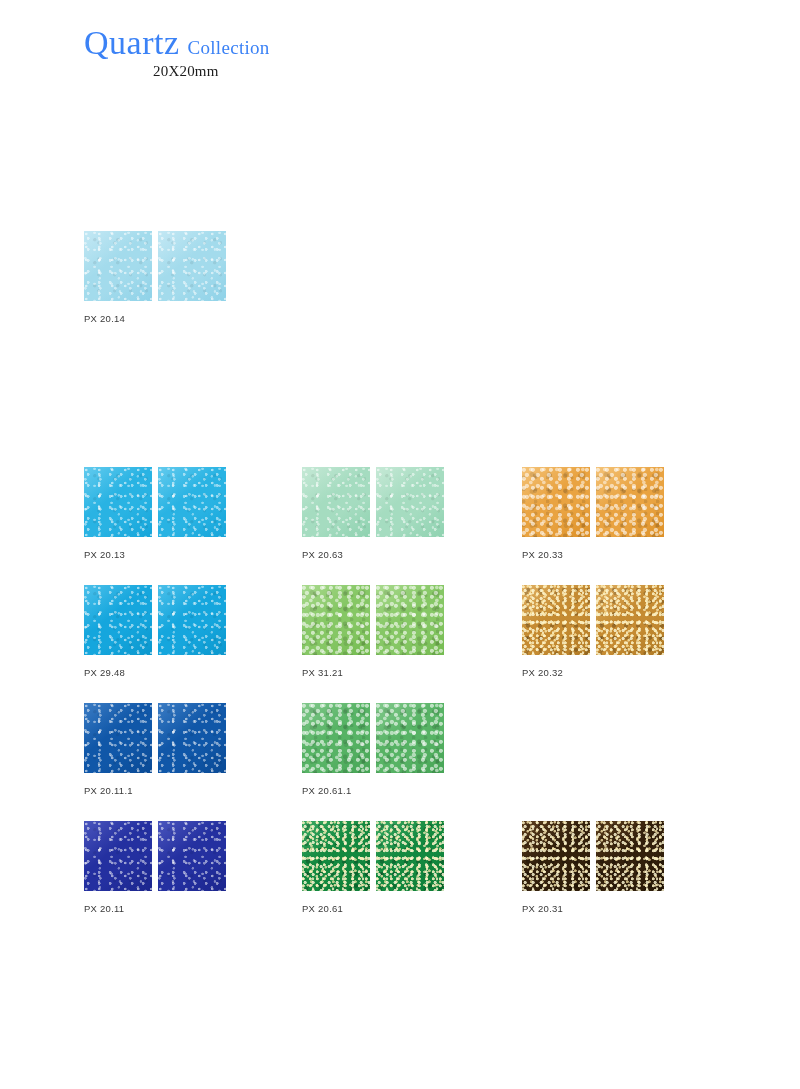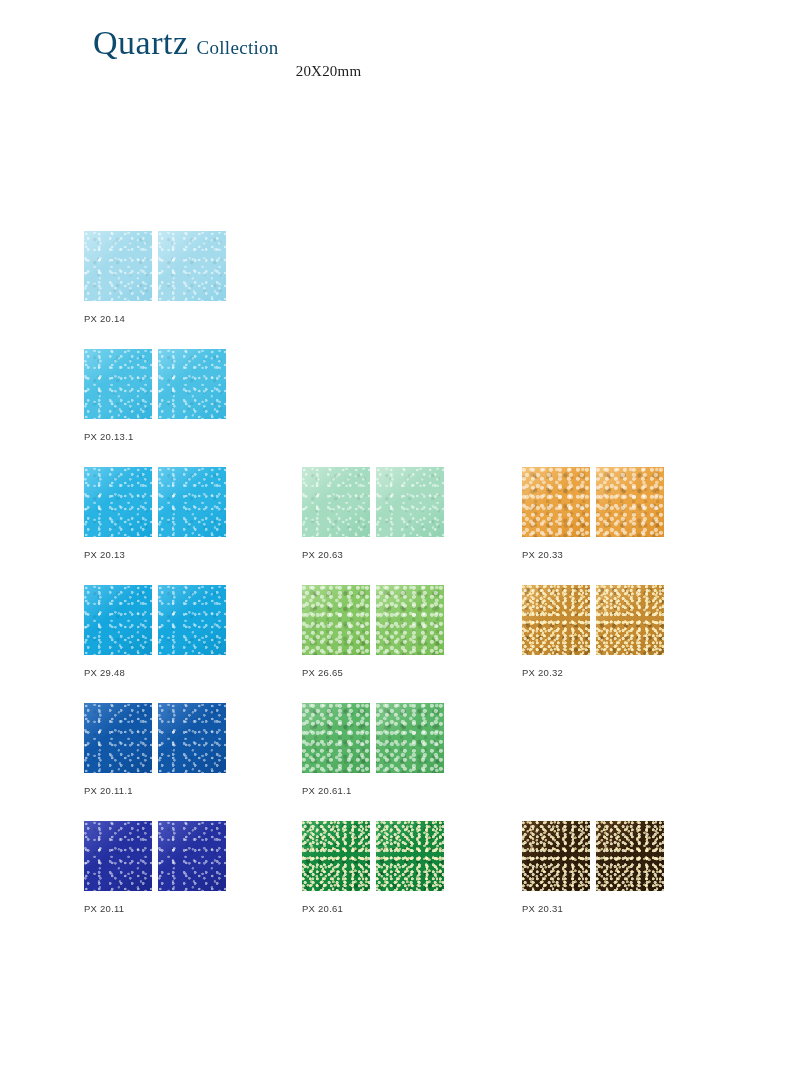--- a/index.html
+++ b/index.html
@@ -20,22 +20,21 @@
     position: absolute;
     left: 84px;
     top: 26px;
     width: 420px;
     height: 64px;
   }
   .title-line {
     display: block;
     white-space: nowrap;
     font-family: "Liberation Serif", serif;
-    color: #0c4a6e;
-    margin-left: 9px;
+    color: #3b82f6;
   }
   .title-main {
     font-size: 34px;
     letter-spacing: 0.5px;
     line-height: 1;
     font-weight: 400;
   }
   .title-sub {
     font-size: 19px;
     letter-spacing: 0.3px;
@@ -44,21 +43,20 @@
   }
   .title-size {
     display: block;
     font-family: "Liberation Serif", serif;
     font-size: 15px;
     color: #1c1c1c;
     margin-top: 3px;
     margin-left: 69px;
     letter-spacing: 0.2px;
     white-space: nowrap;
-    text-align: center;
   }
 
   
   .grid {
     position: absolute;
     left: 84px;
     top: 231px;
     width: 640px;
   }
   .row {
@@ -166,27 +164,20 @@
     <div class="row">
       <div class="cell col0">
         <div class="tiles">
           <div class="tile left tex-fine" style="background: linear-gradient(142deg, rgb(196, 232, 244) 0%, rgb(163, 219, 236) 42%, rgb(163, 219, 236) 63%, rgb(143, 210, 232) 100%);"></div>
           <div class="tile right tex-fine" style="background: linear-gradient(142deg, rgb(196, 232, 244) 0%, rgb(163, 219, 236) 42%, rgb(163, 219, 236) 63%, rgb(143, 210, 232) 100%);"></div>
         </div>
         <div class="swatch-label">PX 20.14</div>
       </div>
     </div>
     <div class="row">
-      <div class="cell col0">
-        <div class="tiles">
-          <div class="tile left tex-fine" style="background: linear-gradient(142deg, rgb(122, 211, 238) 0%, rgb(73, 192, 228) 42%, rgb(73, 192, 228) 63%, rgb(51, 179, 222) 100%);"></div>
-          <div class="tile right tex-fine" style="background: linear-gradient(142deg, rgb(122, 211, 238) 0%, rgb(73, 192, 228) 42%, rgb(73, 192, 228) 63%, rgb(51, 179, 222) 100%);"></div>
-        </div>
-        <div class="swatch-label">PX 20.13.1</div>
-      </div>
     </div>
     <div class="row">
       <div class="cell col0">
         <div class="tiles">
           <div class="tile left tex-fine" style="background: linear-gradient(142deg, rgb(99, 203, 238) 0%, rgb(41, 179, 227) 42%, rgb(41, 179, 227) 63%, rgb(21, 165, 218) 100%);"></div>
           <div class="tile right tex-fine" style="background: linear-gradient(142deg, rgb(99, 203, 238) 0%, rgb(41, 179, 227) 42%, rgb(41, 179, 227) 63%, rgb(21, 165, 218) 100%);"></div>
         </div>
         <div class="swatch-label">PX 20.13</div>
       </div>
       <div class="cell col1">
@@ -210,21 +201,21 @@
           <div class="tile left tex-fine" style="background: linear-gradient(142deg, rgb(76, 192, 234) 0%, rgb(21, 166, 221) 42%, rgb(21, 166, 221) 63%, rgb(11, 151, 205) 100%);"></div>
           <div class="tile right tex-fine" style="background: linear-gradient(142deg, rgb(76, 192, 234) 0%, rgb(21, 166, 221) 42%, rgb(21, 166, 221) 63%, rgb(11, 151, 205) 100%);"></div>
         </div>
         <div class="swatch-label">PX 29.48</div>
       </div>
       <div class="cell col1">
         <div class="tiles">
           <div class="tile left tex-mottle" style="background: linear-gradient(142deg, rgb(169, 218, 142) 0%, rgb(134, 199, 101) 42%, rgb(134, 199, 101) 63%, rgb(116, 187, 80) 100%);"></div>
           <div class="tile right tex-mottle" style="background: linear-gradient(142deg, rgb(169, 218, 142) 0%, rgb(134, 199, 101) 42%, rgb(134, 199, 101) 63%, rgb(116, 187, 80) 100%);"></div>
         </div>
-        <div class="swatch-label">PX 26.65</div>
+        <div class="swatch-label">PX 31.21</div>
       </div>
       <div class="cell col2">
         <div class="tiles">
           <div class="tile left tex-glitter" style="background: linear-gradient(142deg, rgb(224, 176, 98) 0%, rgb(197, 139, 50) 42%, rgb(197, 139, 50) 63%, rgb(176, 122, 37) 100%);"></div>
           <div class="tile right tex-glitter" style="background: linear-gradient(142deg, rgb(224, 176, 98) 0%, rgb(197, 139, 50) 42%, rgb(197, 139, 50) 63%, rgb(176, 122, 37) 100%);"></div>
         </div>
         <div class="swatch-label">PX 20.32</div>
       </div>
     </div>
     <div class="row">

